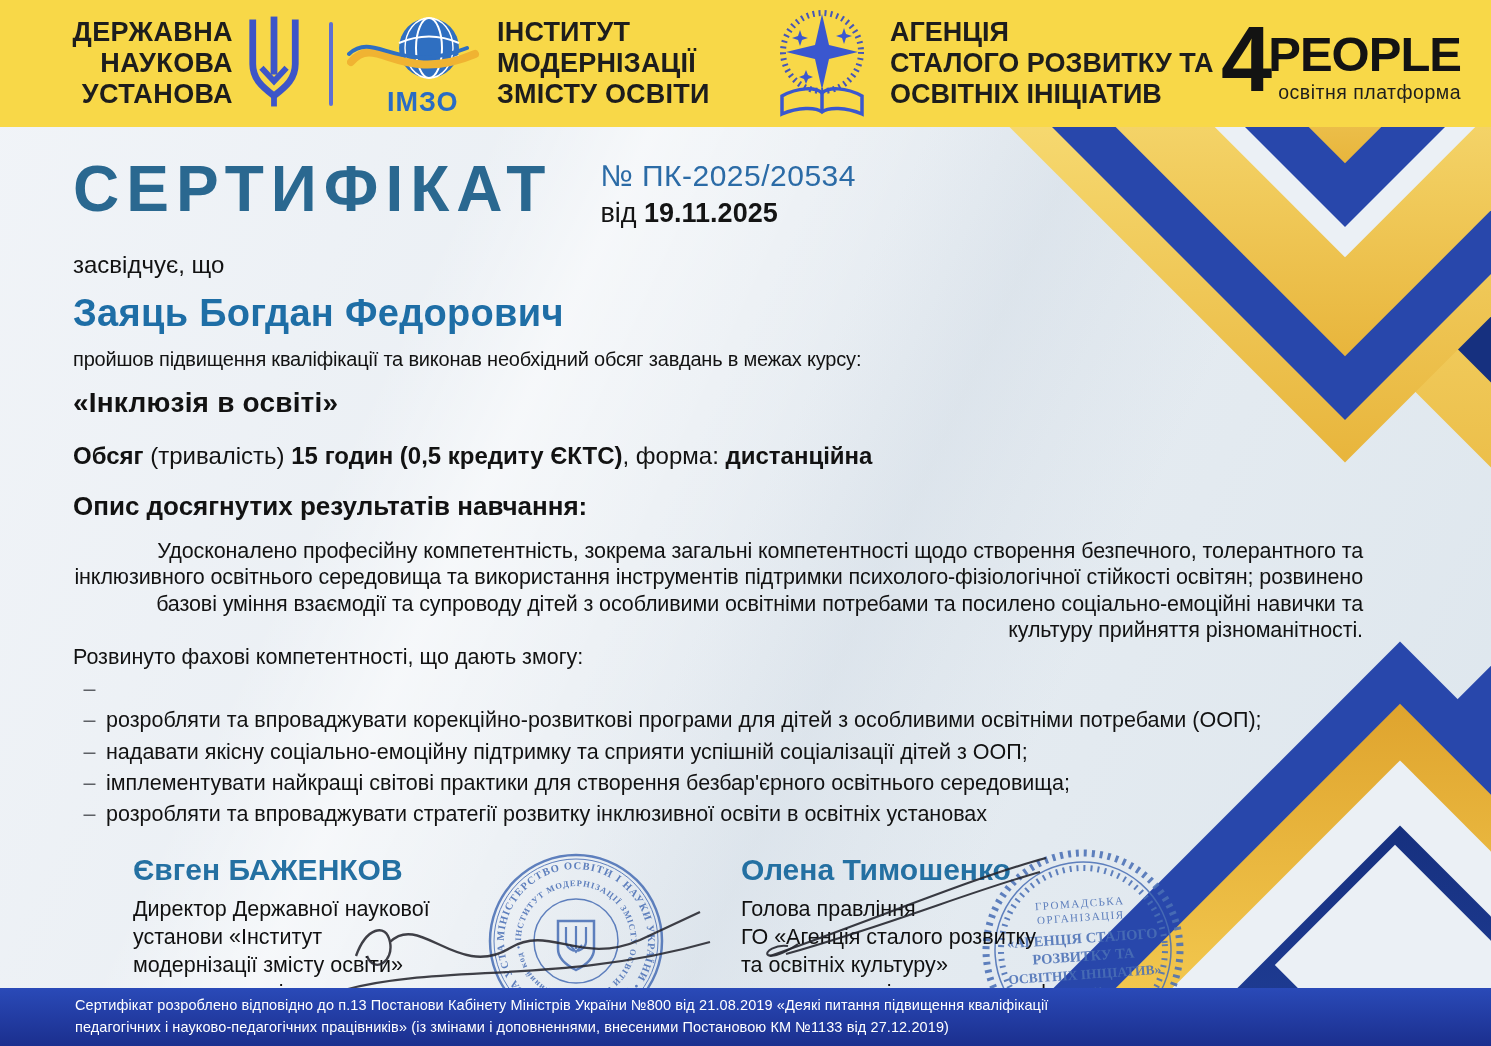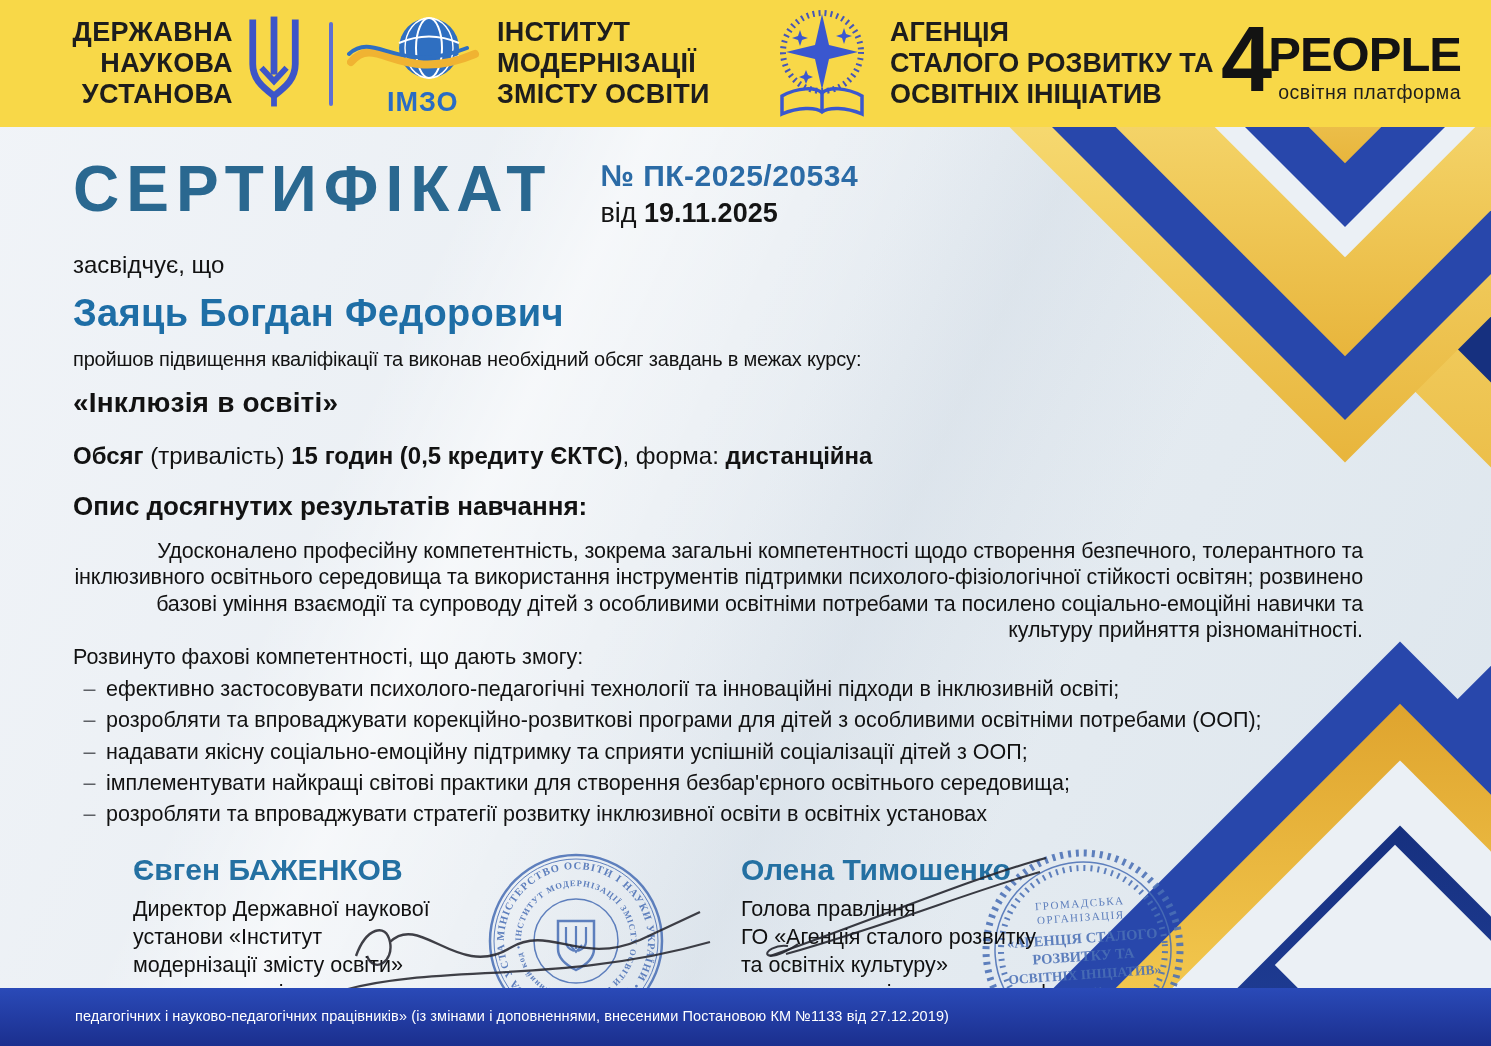--- a/index.html
+++ b/index.html
@@ -37,21 +37,21 @@
   .brand-4 { font-size:92px; font-weight:700; color:#131313; line-height:.78; letter-spacing:-4px; }
   .brand-right { display:flex; flex-direction:column; align-items:flex-end; margin-top:6px; }
   .brand-people { font-size:49px; font-weight:700; color:#131313; letter-spacing:-1px; line-height:1; }
   .brand-tag { font-size:19.5px; color:#1d1d1d; margin-top:2px; letter-spacing:.5px; }
 
   
   .content { position:absolute; top:127px; left:0; width:1491px; z-index:2; padding-left:73px; color:#121212; }
   .title-row { display:flex; margin-top:30px; }
   .cert-title { font-size:64px; font-weight:700; letter-spacing:7px; color:#2a6890; line-height:1; }
   .numblock { margin-left:48px; margin-top:2px; }
-  .cert-no { font-size:30px; font-weight:700; color:#2b6ba6; letter-spacing:.5px; }
+  .cert-no { font-size:30px; font-weight:400; color:#2b6ba6; letter-spacing:.5px; }
   .cert-date { font-size:27px; margin-top:5px; color:#141414; }
   .cert-date b { font-weight:700; }
   .attests { margin-top:22px; font-size:24px; }
   .recipient { margin-top:13px; font-size:38px; font-weight:700; color:#1e6ea6; letter-spacing:.3px; }
   .completion { margin-top:13px; font-size:20px; letter-spacing:-.2px; }
   .course { margin-top:16px; font-size:28px; font-weight:700; letter-spacing:.2px; }
   .volume { margin-top:23px; font-size:24px; }
   .volume b { font-weight:700; }
   .outcomes-h { margin-top:21px; font-size:26px; font-weight:700; }
   .paragraph { margin-top:16px; width:1290px; font-size:21.5px; line-height:1.23; letter-spacing:-.1px;text-align:right; }
@@ -187,21 +187,20 @@
 
     <div class="volume"><b>Обсяг</b><span> (тривалість) </span><b>15 годин (0,5 кредиту ЄКТС)</b><span>, форма: </span><b>дистанційна</b></div>
 
     <div class="outcomes-h">Опис досягнутих результатів навчання:</div>
     <div class="paragraph">Удосконалено професійну компетентність, зокрема загальні компетентності щодо створення безпечного, толерантного та інклюзивного освітнього середовища та використання інструментів підтримки психолого-фізіологічної стійкості освітян; розвинено базові уміння взаємодії та супроводу дітей з особливими освітніми потребами та посилено соціально-емоційні навички та культуру прийняття різноманітності.</div>
     <div class="intro">Розвинуто фахові компетентності, що дають змогу:</div>
 
     <div class="bullets">
       <div class="bullet">
           <span class="dash">–</span>
-          <span>ефективно застосовувати психолого-педагогічні технології та інноваційні підходи в інклюзивній освіті;</span>
         </div>
       <div class="bullet">
           <span class="dash">–</span>
           <span>розробляти та впроваджувати корекційно-розвиткові програми для дітей з особливими освітніми потребами (ООП);</span>
         </div>
       <div class="bullet">
           <span class="dash">–</span>
           <span>надавати якісну соціально-емоційну підтримку та сприяти успішній соціалізації дітей з ООП;</span>
         </div>
       <div class="bullet">
@@ -278,16 +277,17 @@
       </svg>
       <svg class="scribble scribble-right" width="330" height="125" viewBox="0 0 330 125">
         <path d="M318,10 C250,28 150,70 42,108" stroke="#25262e" stroke-width="2.2" fill="none" opacity=".9"></path>
         <path d="M312,24 C240,44 165,76 58,106" stroke="#25262e" stroke-width="2" fill="none" opacity=".9"></path>
         <path d="M70,96 C58,104 46,110 40,107 C36,104 48,96 60,98" stroke="#25262e" stroke-width="2" fill="none" opacity=".9"></path>
       </svg>
     </div>
   </div>
 
   <div class="footer">
+    <div class="footer-line">Сертифікат розроблено відповідно до п.13  Постанови Кабінету Міністрів України №800 від 21.08.2019 «Деякі питання підвищення кваліфікації</div>
     <div class="footer-line">педагогічних і науково-педагогічних працівників»  (із змінами і доповненнями, внесеними Постановою КМ №1133 від 27.12.2019)</div>
   </div>
 
 </div>
 
 </body></html>

